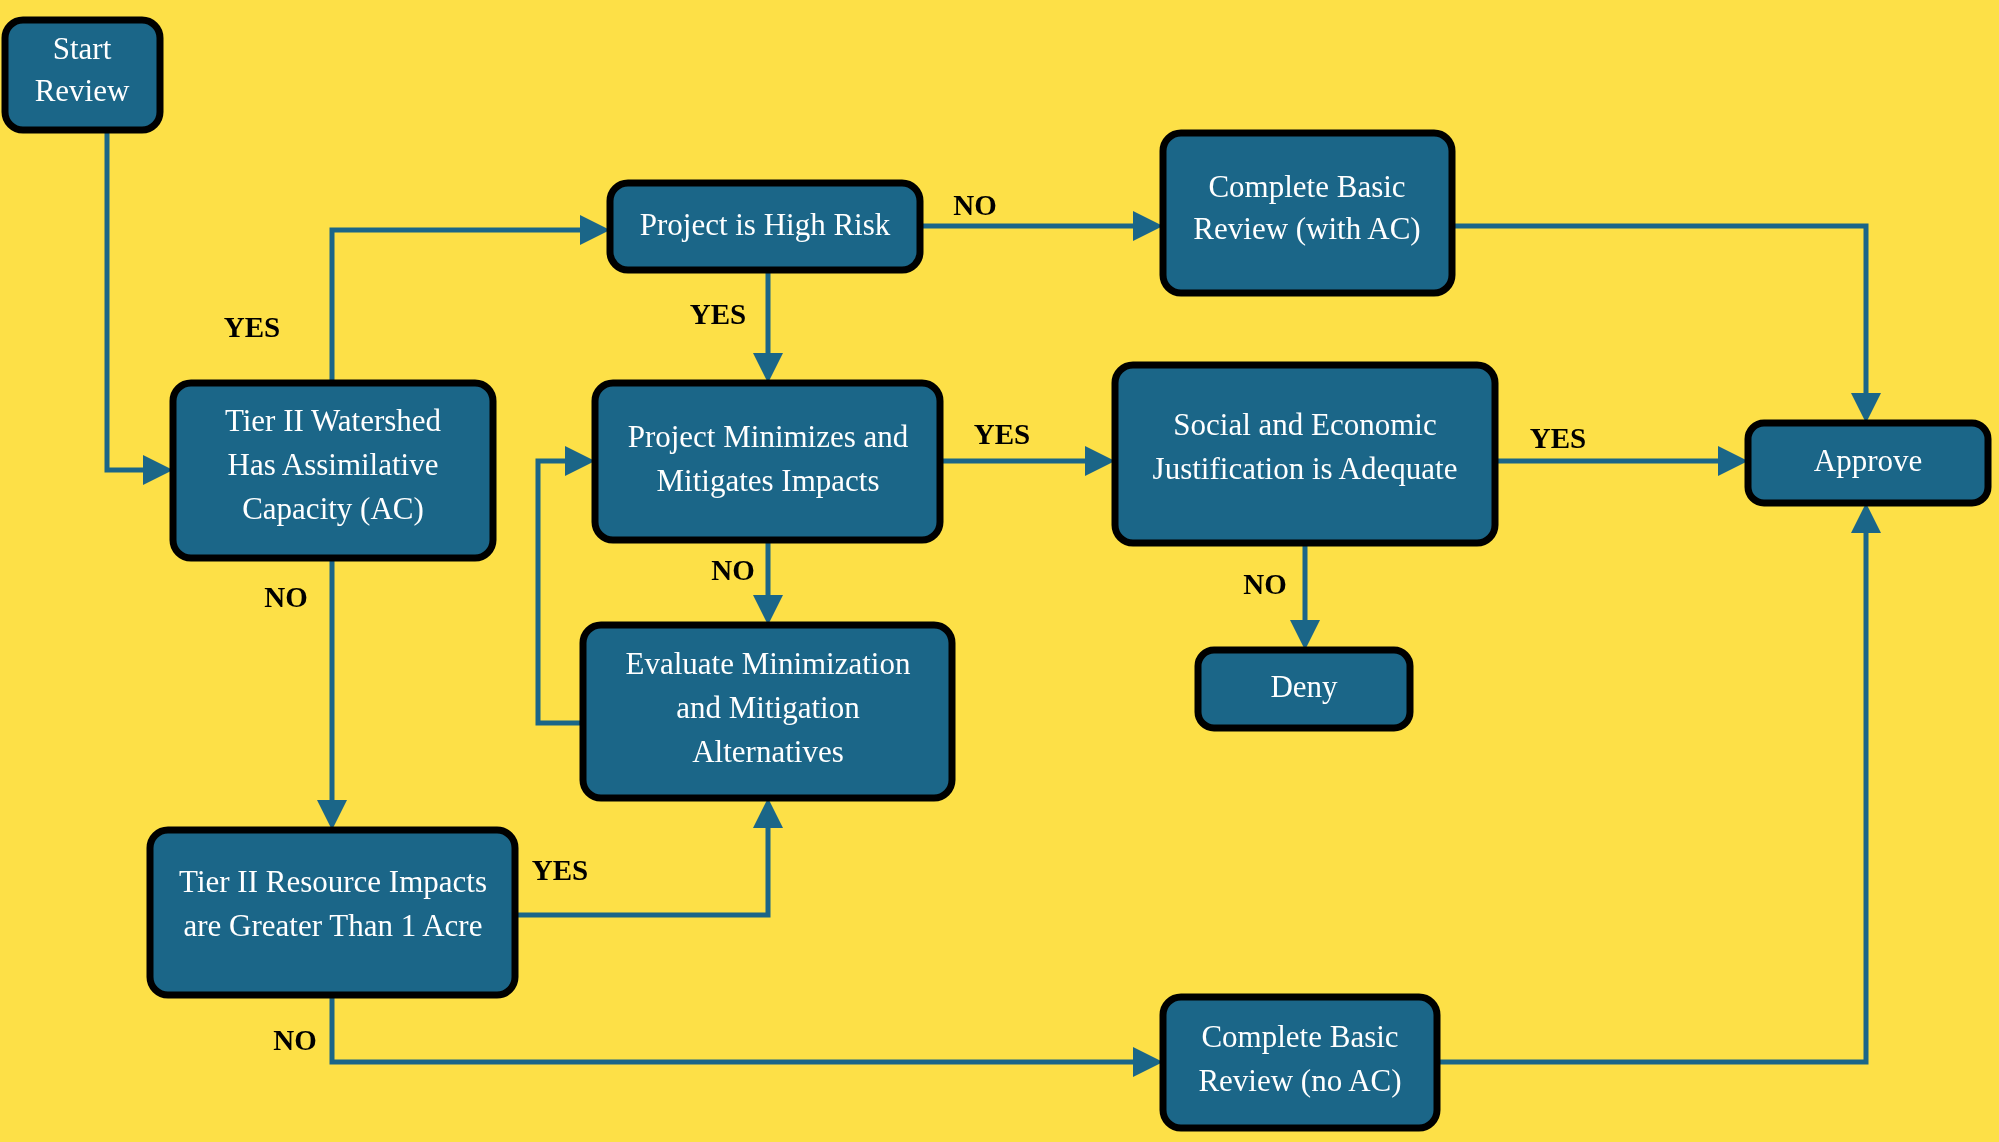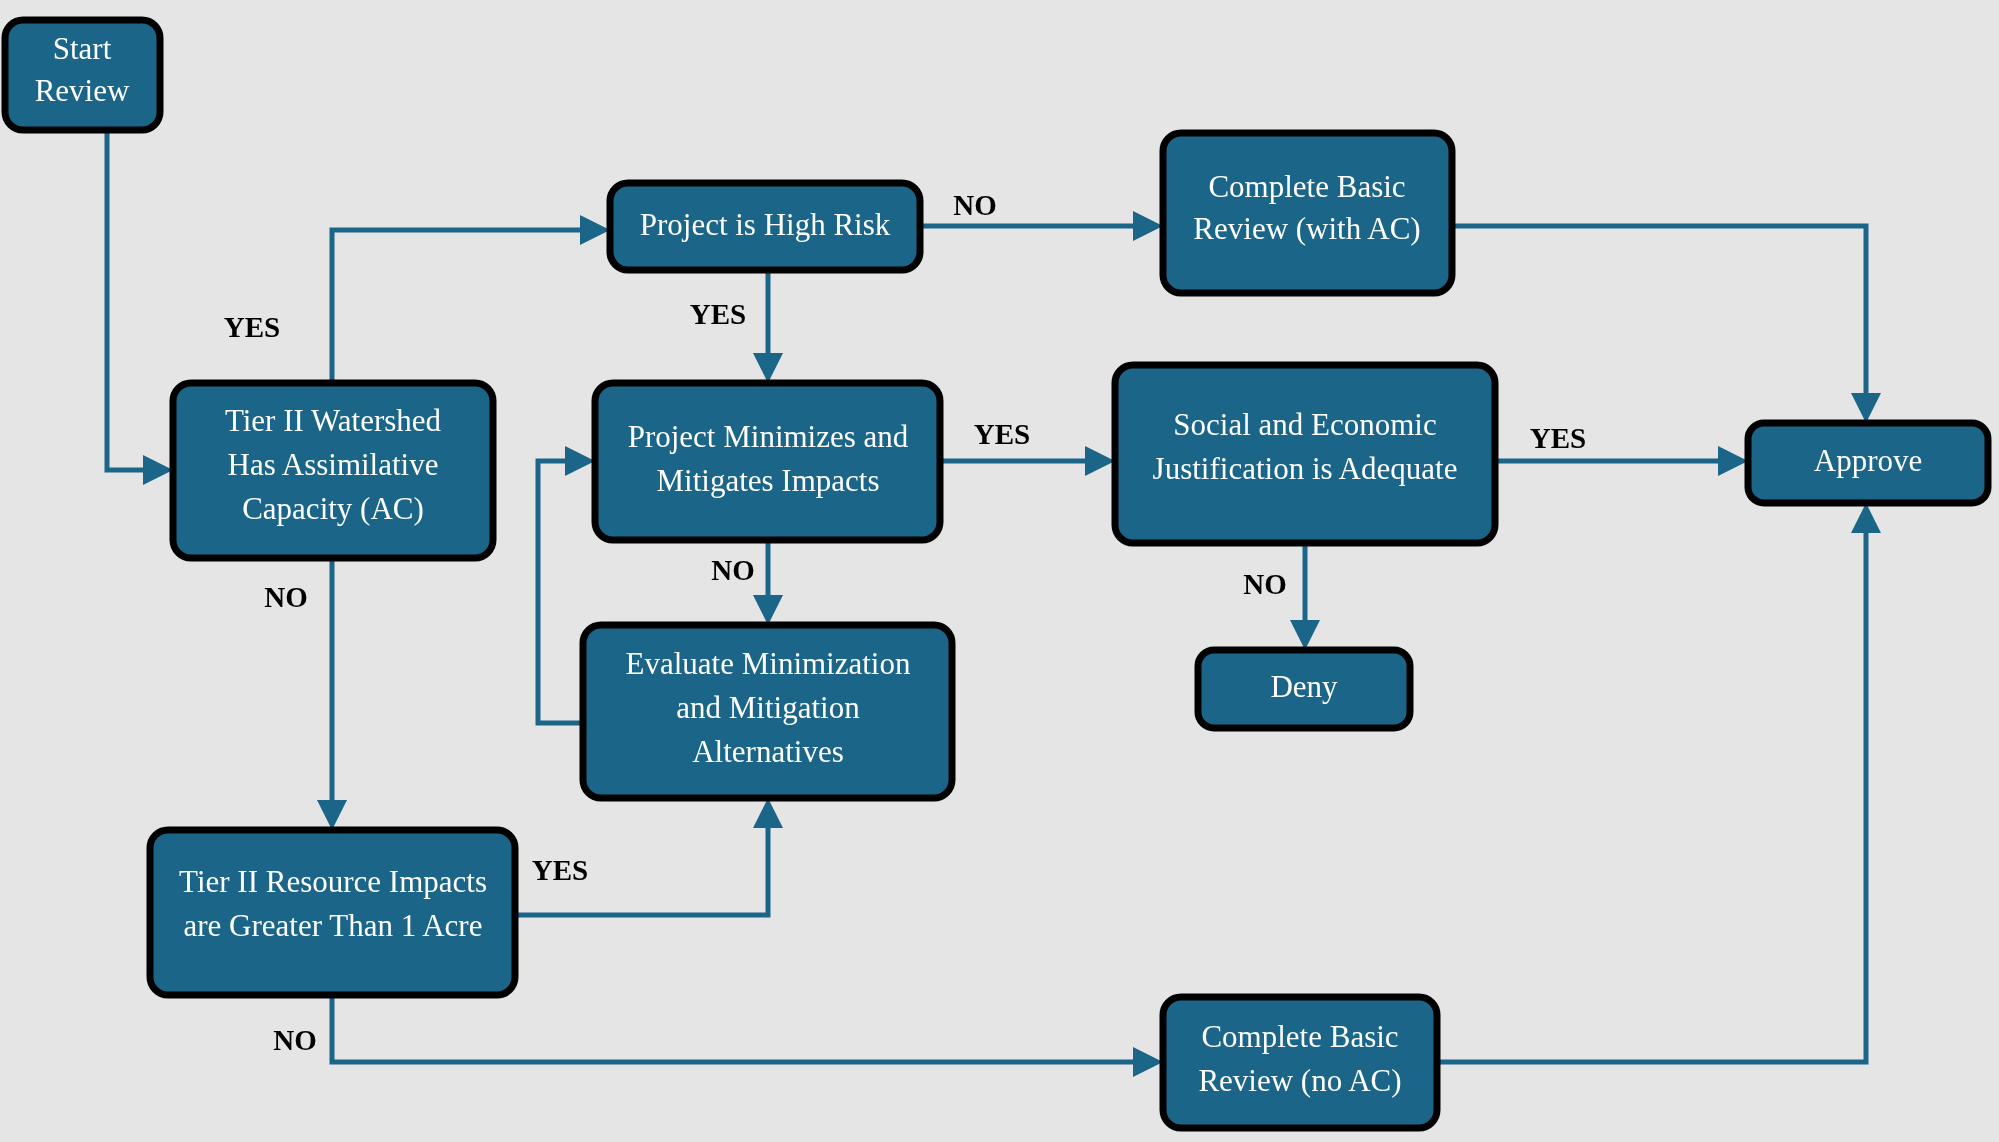--- a/index.html
+++ b/index.html
@@ -4,21 +4,21 @@
 <style>
   html, body {
     margin: 0;
     padding: 0;
     background: #ffffff;
   }
   #canvas-wrap {
     position: relative;
     width: 1999px;
     height: 1142px;
-    background: #e5e5e5;
+    background: #fde047;
     overflow: hidden;
   }
   svg.flow {
     display: block;
     width: 1999px;
     height: 1142px;
   }
   .node-box {
     stroke: #000000;
     stroke-width: 7;

